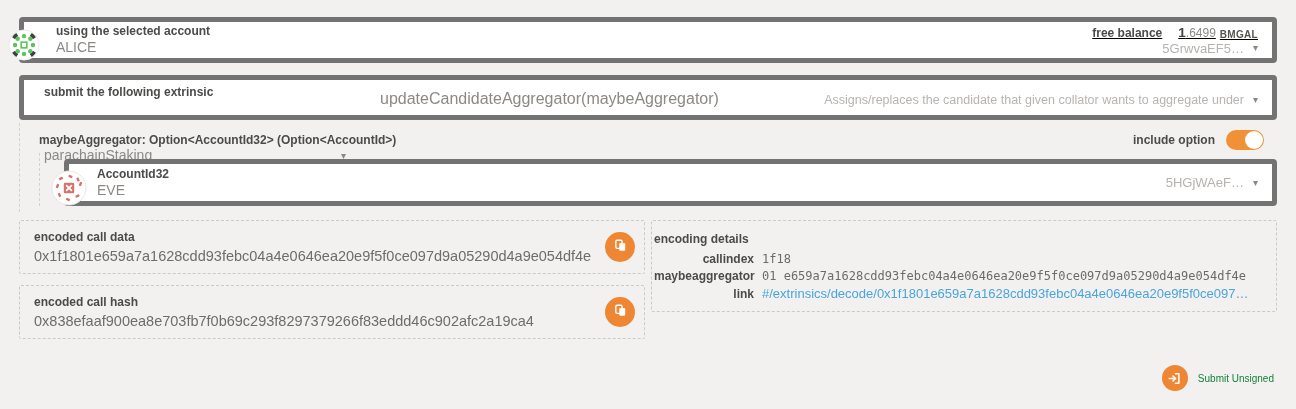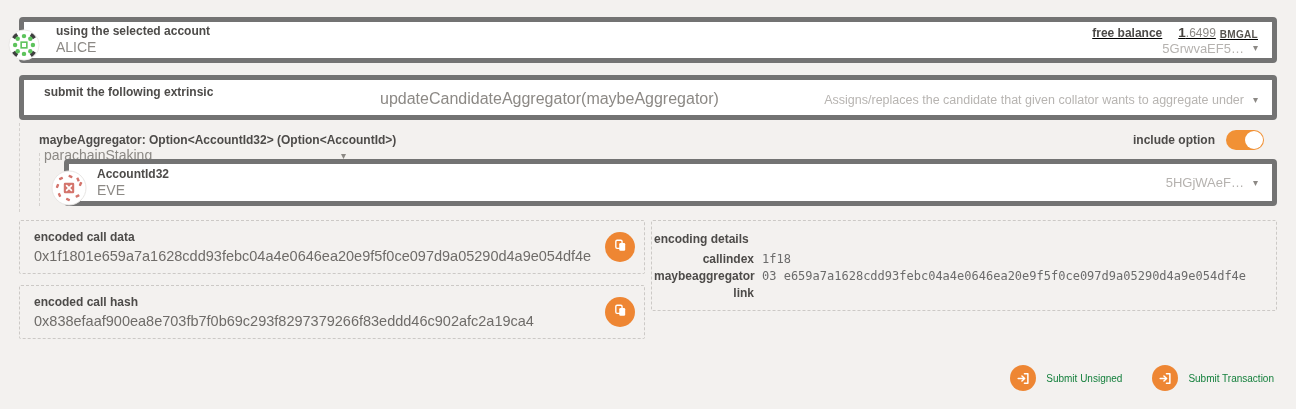--- a/index.html
+++ b/index.html
@@ -223,45 +223,36 @@
     </div>
     <div class="enc-right">
       <span class="lbl">encoding details</span>
       <div class="detail-rows">
         <div class="drow">
           <span class="dkey">callindex</span>
           <span class="dval">1f18</span>
         </div>
         <div class="drow">
           <span class="dkey">maybeaggregator</span>
-          <span class="dval">03 e659a7a1628cdd93febc04a4e0646ea20e9f5f0ce097d9a05290d4a9e054df4e</span>
+          <span class="dval">01 e659a7a1628cdd93febc04a4e0646ea20e9f5f0ce097d9a05290d4a9e054df4e</span>
         </div>
         <div class="drow">
           <span class="dkey">link</span>
+          <span class="dval-link">#/extrinsics/decode/0x1f1801e659a7a1628cdd93febc04a4e0646ea20e9f5f0ce097…</span>
         </div>
       </div>
     </div>
   </div>
 
   <div class="actions">
     <div class="btn">
       <span class="btn-circle">
         <svg viewBox="0 0 24 24" width="15" height="15">
           <path d="M13.5 4.5 H19 V19.5 H13.5" fill="none" stroke="#fff" stroke-width="2.4" stroke-linecap="round" stroke-linejoin="round"></path>
           <path d="M3.5 12 H12.5" stroke="#fff" stroke-width="2.4" stroke-linecap="round"></path>
           <path d="M9.5 8 L13.8 12 L9.5 16" fill="none" stroke="#fff" stroke-width="2.4" stroke-linecap="round" stroke-linejoin="round"></path>
         </svg>
       </span>
       <span class="btn-label">Submit Unsigned</span>
     </div>
-    <div class="btn">
-      <span class="btn-circle">
-        <svg viewBox="0 0 24 24" width="15" height="15">
-          <path d="M13.5 4.5 H19 V19.5 H13.5" fill="none" stroke="#fff" stroke-width="2.4" stroke-linecap="round" stroke-linejoin="round"></path>
-          <path d="M3.5 12 H12.5" stroke="#fff" stroke-width="2.4" stroke-linecap="round"></path>
-          <path d="M9.5 8 L13.8 12 L9.5 16" fill="none" stroke="#fff" stroke-width="2.4" stroke-linecap="round" stroke-linejoin="round"></path>
-        </svg>
-      </span>
-      <span class="btn-label">Submit Transaction</span>
-    </div>
   </div>
 
 </div>
 
 </body></html>

